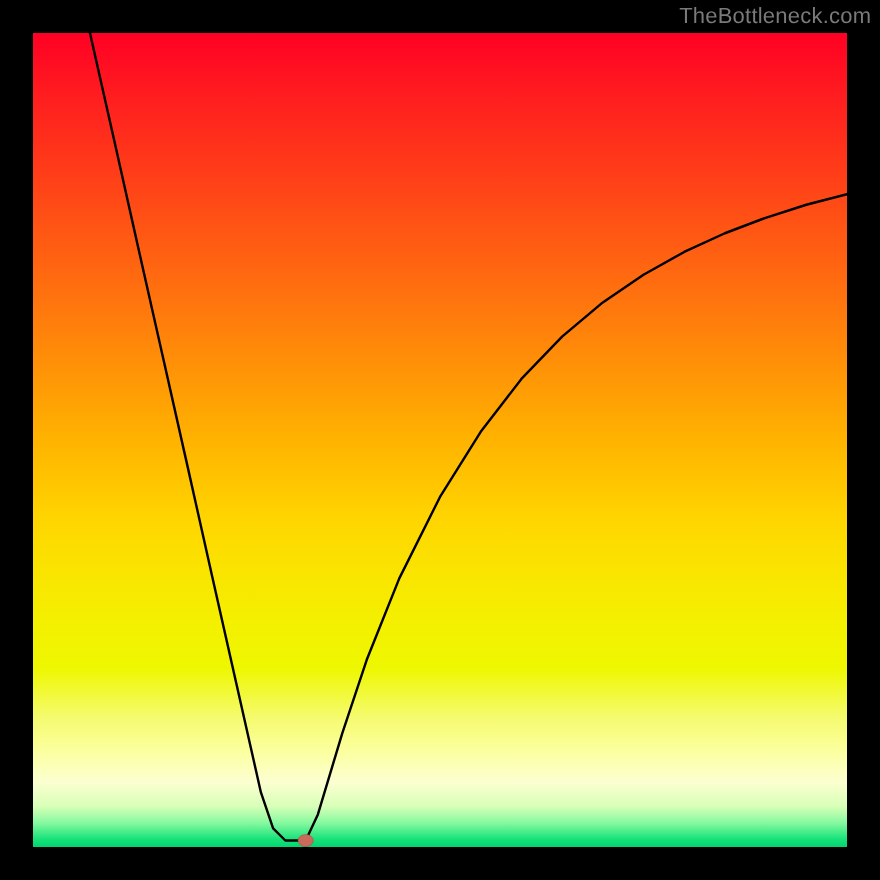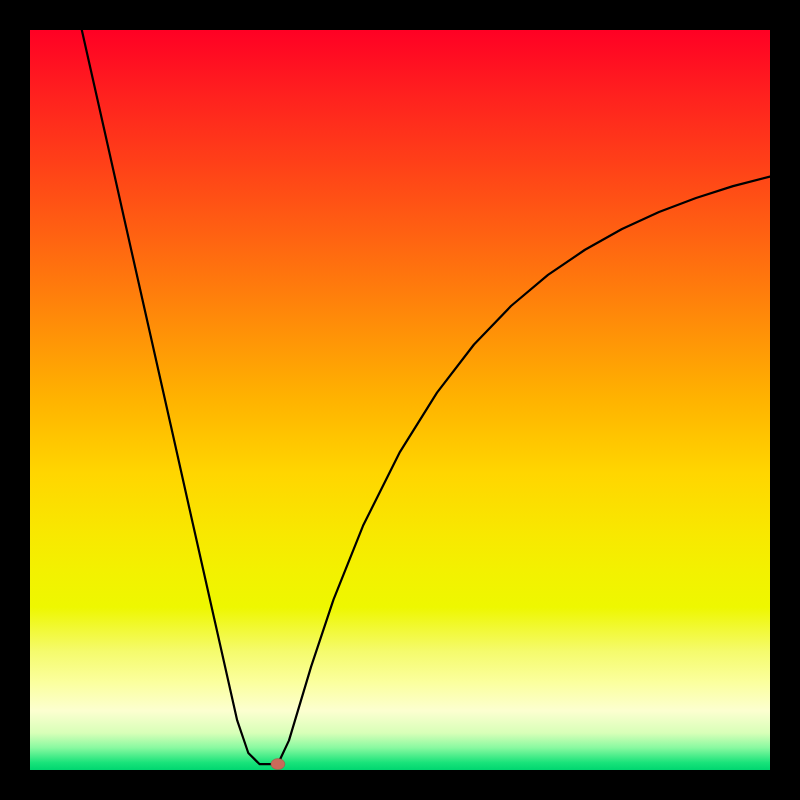--- a/index.html
+++ b/index.html
@@ -60,20 +60,21 @@
     color: #7a7a7a;
     font-size: 20px;
     font-weight: 400;
     letter-spacing: 0.2px;
   }
 </style>
 </head>
 <body>
 
 <div class="outer">
+  <div class="watermark">TheBottleneck.com</div>
 
   <div class="plot-area">
     <div class="gradient-bg"></div>
     <svg class="curve-svg" viewBox="0 0 740 740" preserveAspectRatio="none">
       <path id="curve-path" fill="none" stroke="#000" stroke-width="2.2" stroke-linecap="round" stroke-linejoin="round" d="M 51.800000000000004 0 L 74 98.41999999999996 L 96.2 197.58000000000004 L 118.4 296 L 140.6 394.41999999999996 L 162.8 493.58000000000004 L 185 592 L 207.20000000000002 690.42 L 218.29999999999998 722.98 L 229.4 734.08 L 240.5 734.08 L 247.9 734.08 L 247.9 734.08 L 259 710.4 L 281.2 636.4 L 303.4 569.8 L 333 495.79999999999995 L 370 421.8 L 407.00000000000006 362.59999999999997 L 444 314.50000000000006 L 481 276.02 L 518 244.94 L 555 219.7800000000001 L 592 199.06000000000006 L 629 182.03999999999996 L 666 167.98000000000002 L 703 156.14 L 740 146.51999999999998 "></path>
       <ellipse id="min-marker" rx="7" ry="5.5" fill="#c96a5a" stroke="#a94d40" stroke-width="0.5" cx="247.9" cy="734.08"></ellipse>
     </svg>
   </div>
 </div>
 

